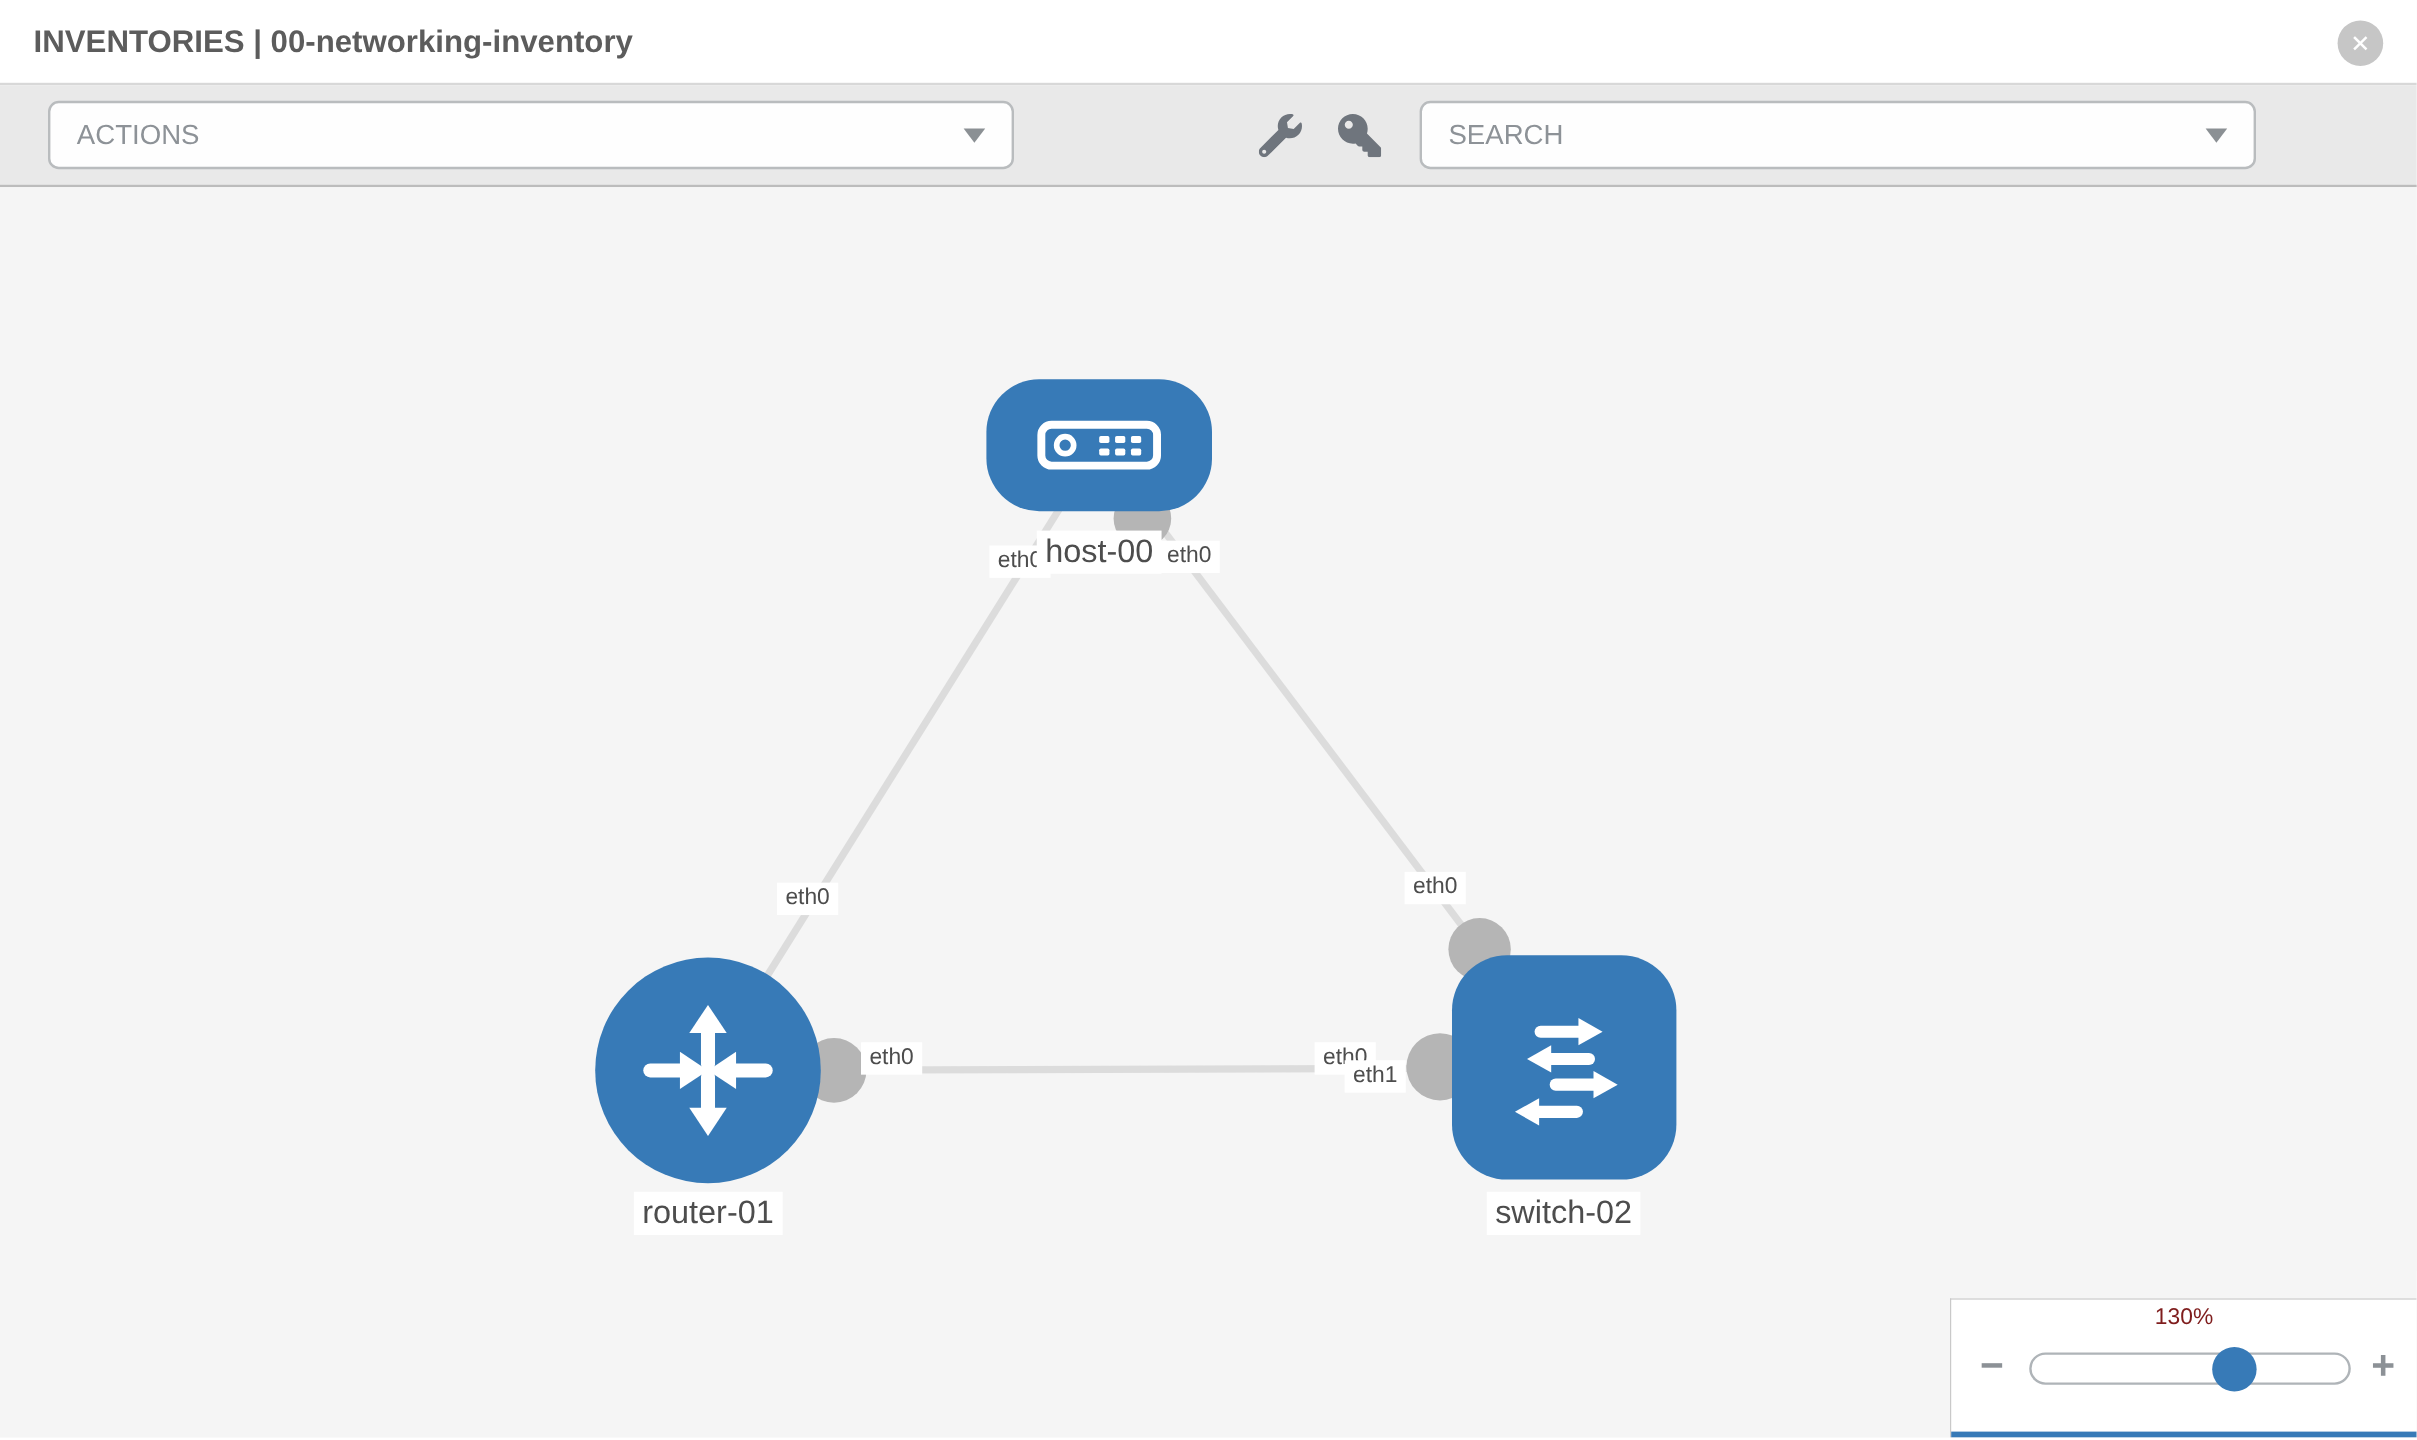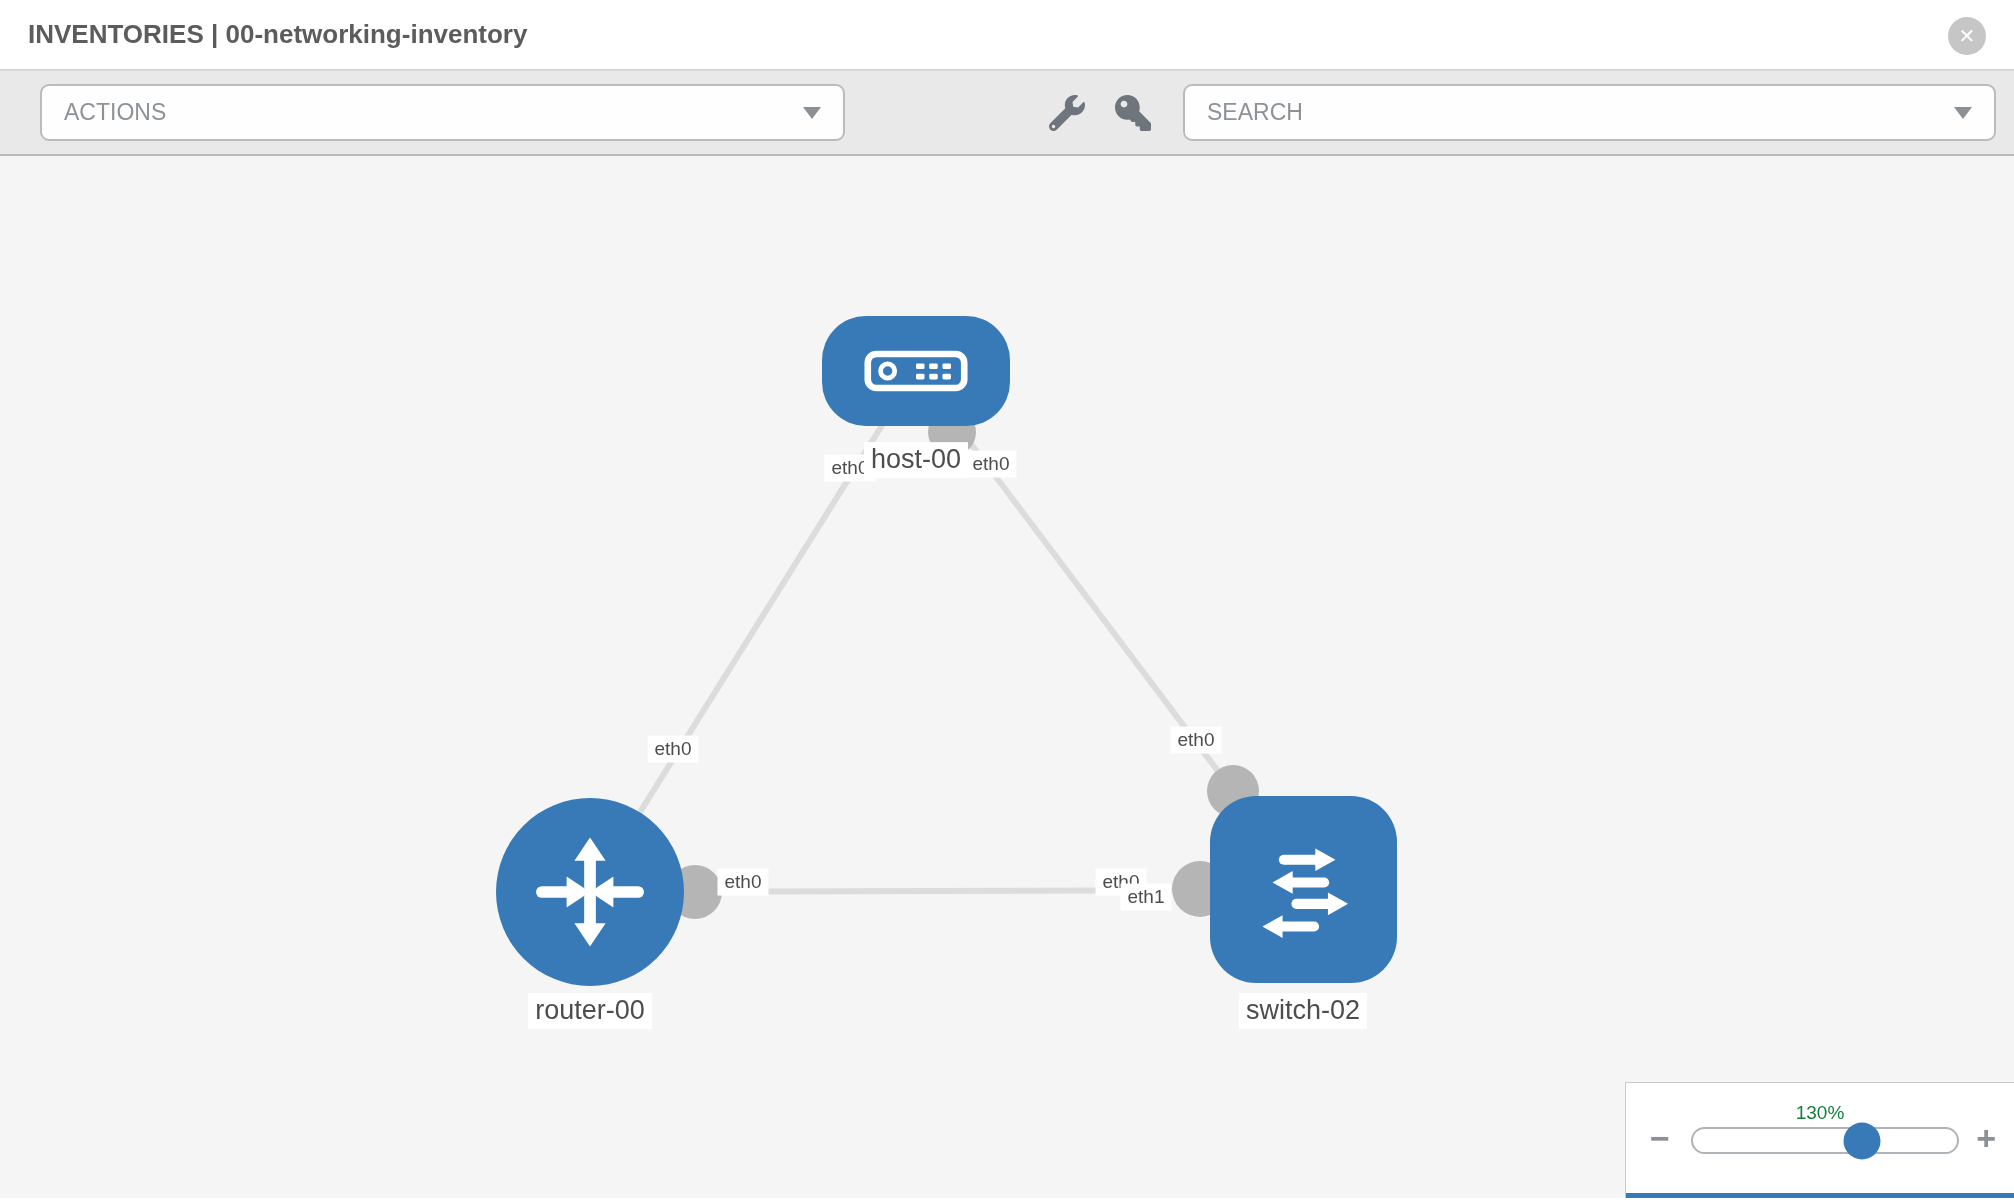--- a/index.html
+++ b/index.html
@@ -36,21 +36,21 @@
     display: flex; align-items: center; justify-content: space-between;
     padding: 0 22px; cursor: pointer;
   }
   .dropdown-label { font-size: 23px; color: #8d9297; text-align: right; }
   .caret-down {
     width: 0; height: 0;
     border-left: 9px solid transparent; border-right: 9px solid transparent;
     border-top: 12px solid #8b9094;
   }
   .dd-actions { position: absolute; left: 40px; width: 805px; }
-  .dd-search  { position: absolute; left: 1183px; width: 813px; }
+  .dd-search  { position: absolute; left: 1183px; width: 697px; }
   .tool-icon { position: absolute; top: 50%; transform: translateY(-50%); width: 36px; height: 36px; cursor: pointer; }
   .tool-icon svg { width: 100%; height: 100%; fill: #6f757d; }
   .ti-wrench { left: 1049px; }
   .ti-key    { left: 1115px; }
 
   
   .canvas {
     position: relative; width: 2014px; height: 1042px; background: #f5f5f5; overflow: hidden;
   }
   .edges { position: absolute; left: 0; top: 0; }
@@ -78,22 +78,22 @@
   .if-switch-back  { left: 1121px; top: 726px; z-index: 4; }
   .if-switch-front { left: 1146px; top: 741px; z-index: 5; }
 
   
   .zoom-panel {
     position: absolute; right: 0; bottom: 0; width: 389px; height: 116px;
     background: #ffffff; border: 1px solid #c9c9c9; border-right: none; border-bottom: none;
     z-index: 10;
   }
   .zoom-level {
-    position: absolute; top: 19px; left: 50%; transform: translateX(-50%);
-    font-size: 19px; color: #15803d;
+    position: absolute; top: 4px; left: 50%; transform: translateX(-50%);
+    font-size: 19px; color: #7f1d1d;
   }
   .zoom-minus, .zoom-plus {
     position: absolute; top: 36px; font-size: 34px; font-weight: bold;
     color: #8c9196; cursor: pointer; line-height: 38px;
   }
   .zoom-minus { left: 24px; }
   .zoom-plus  { right: 18px; }
   .zoom-track {
     position: absolute; left: 65px; top: 44px; width: 268px; height: 27px;
     background: #ffffff; border: 2px solid #afb4b8; border-radius: 14px; cursor: pointer;
@@ -200,21 +200,21 @@
         <g fill="#ffffff">
           <polygon points="59,17 75,26 59,35"></polygon>
           <polygon points="41,35 25,44 41,53"></polygon>
           <polygon points="69,52 85,61 69,70"></polygon>
           <polygon points="33,70 17,79 33,88"></polygon>
         </g>
       </svg>
     </div>
 
     <div class="chip node-label lbl-host">host-00</div>
-    <div class="chip node-label lbl-router">router-00</div>
+    <div class="chip node-label lbl-router">router-01</div>
     <div class="chip node-label lbl-switch">switch-02</div>
 
     <div class="chip iface-label if-host-left">eth0</div>
     <div class="chip iface-label if-host-right">eth0</div>
     <div class="chip iface-label if-hr-link">eth0</div>
     <div class="chip iface-label if-hs-link">eth0</div>
     <div class="chip iface-label if-router-port">eth0</div>
     <div class="chip iface-label if-switch-back">eth0</div>
     <div class="chip iface-label if-switch-front">eth1</div>
 

